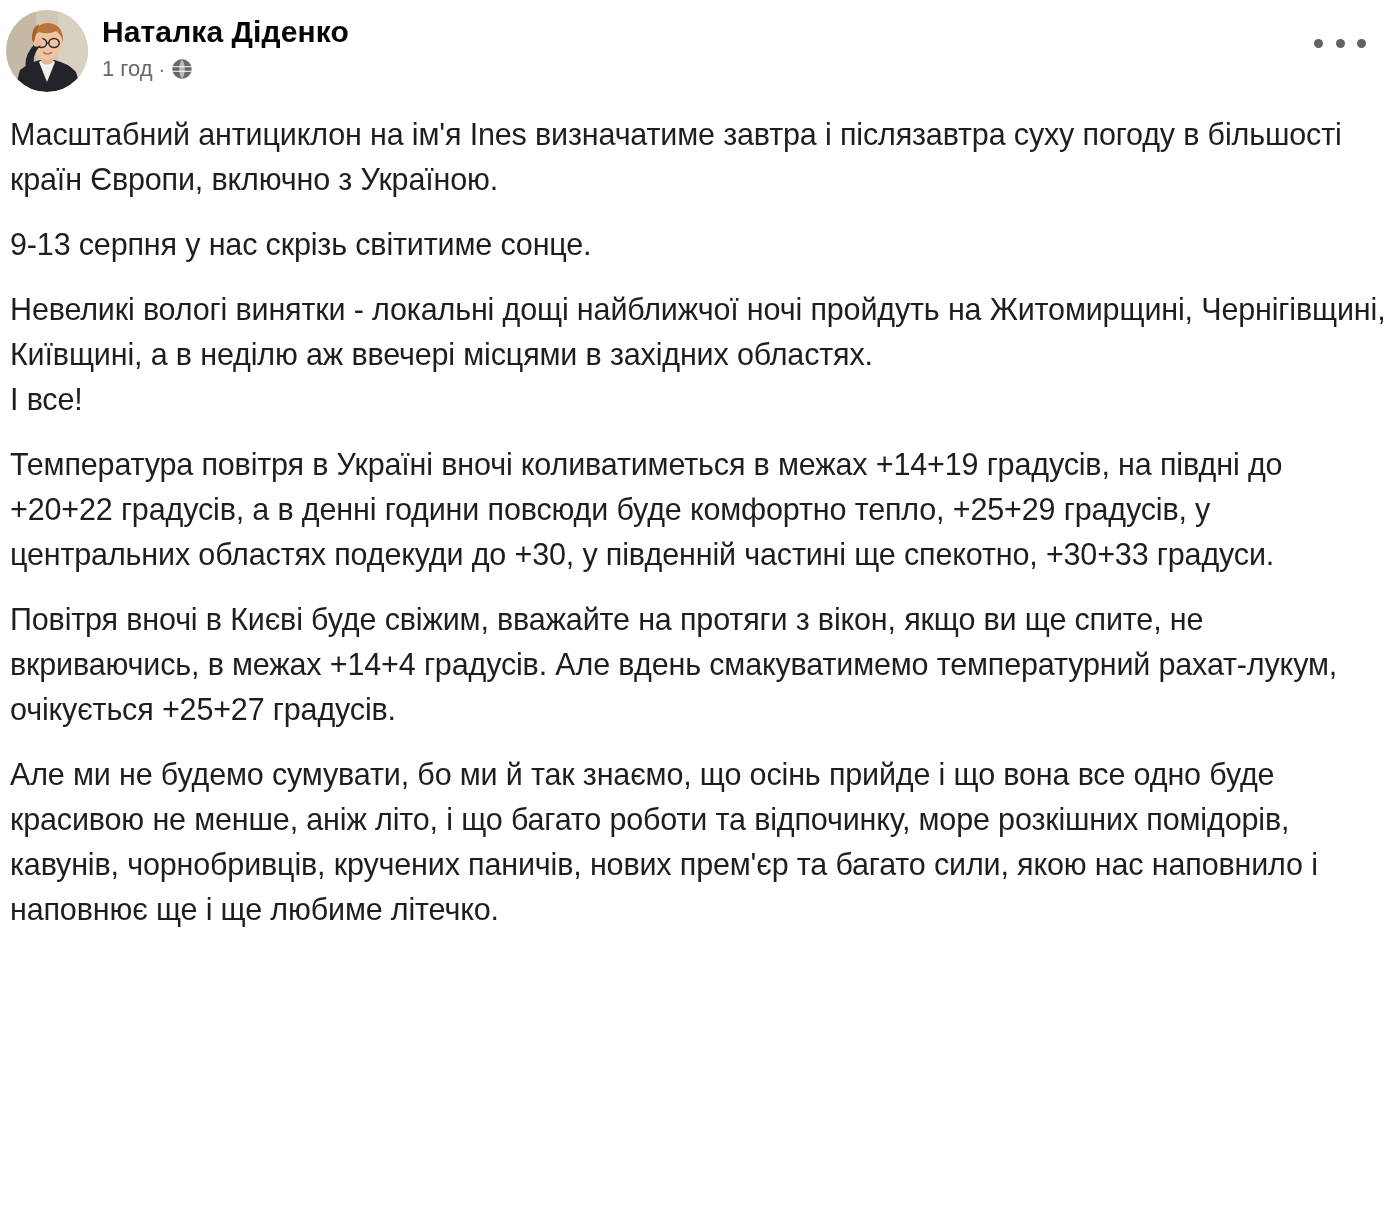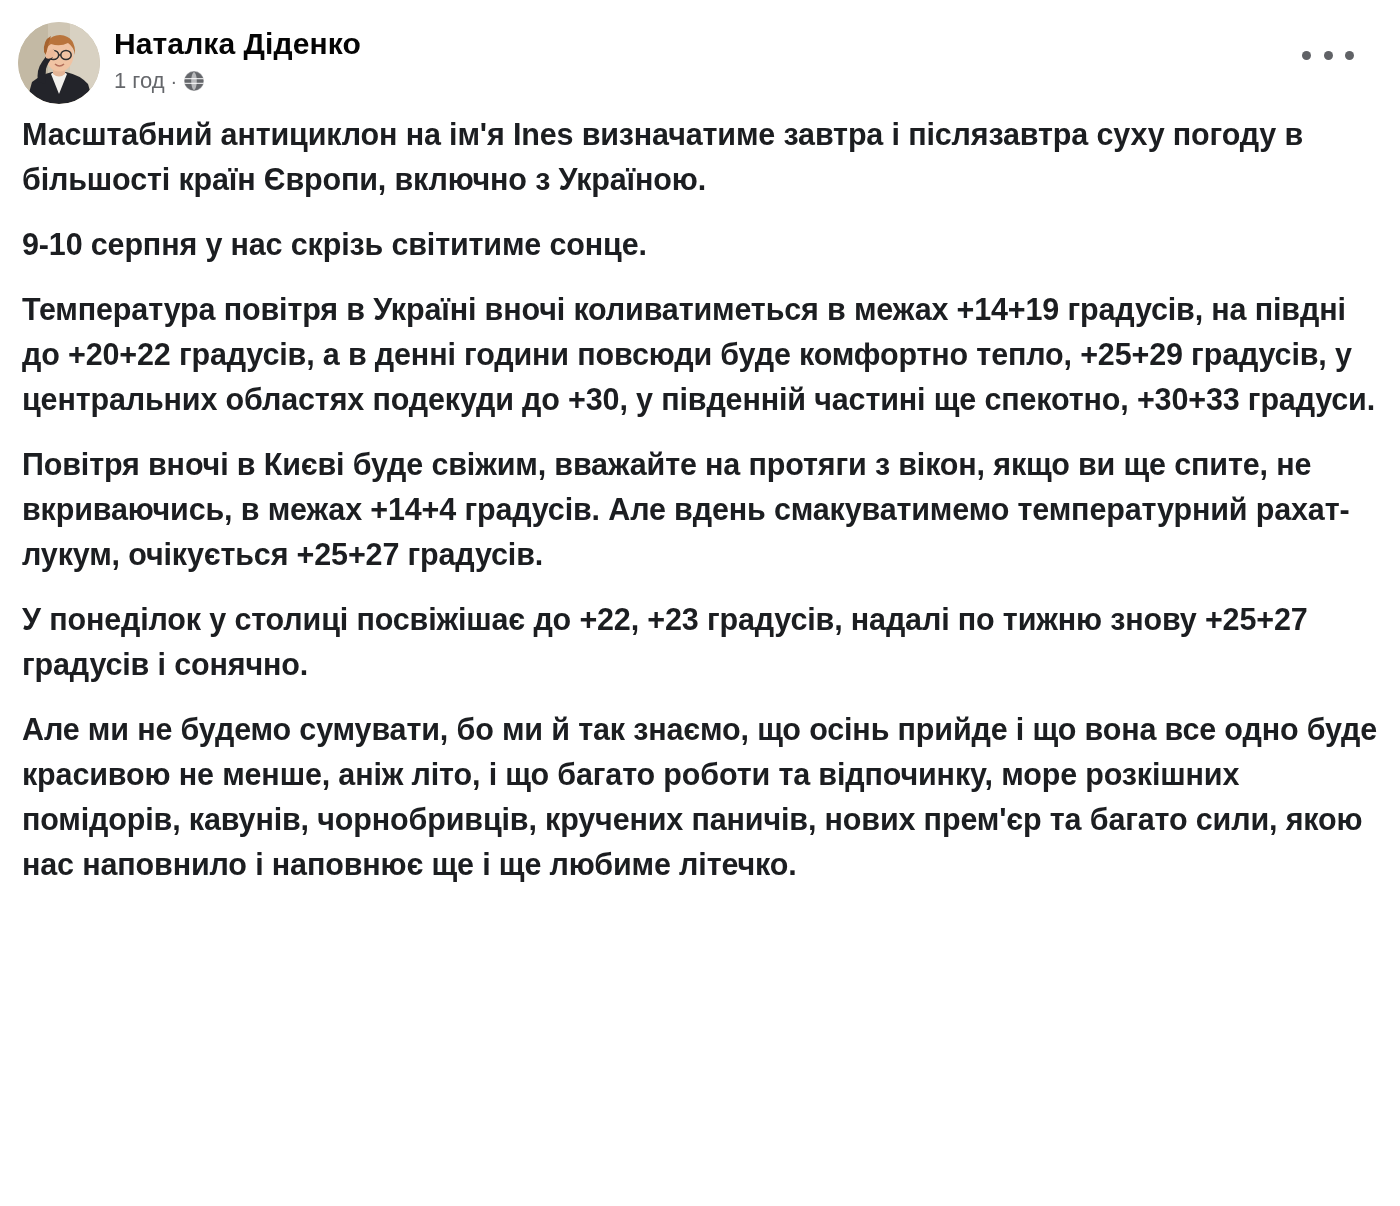--- a/index.html
+++ b/index.html
@@ -14,21 +14,21 @@
     font-family: "Liberation Sans", "DejaVu Sans", sans-serif;
     color: #1c1e21;
     overflow: hidden;
   }
 
   .post {
     width: 1400px;
     height: 912px;
     background: #ffffff;
     position: relative;
-    padding: 12px;
+    padding: 0;
   }
 
   
   .post-header {
     display: flex;
     align-items: flex-start;
     padding: 8px 14px 0 6px;
     height: 96px;
     position: relative;
   }
@@ -100,25 +100,25 @@
     height: 9px;
     border-radius: 50%;
     background: #606266;
   }
 
   
   .post-body {
     padding: 0 8px 0 10px;
   }
   .post-body p {
-    margin: 4px 0 20px 0;
+    margin: 16px 0 20px 0;
     font-size: 30.5px;
     line-height: 45px;
     color: #1c1e21;
-    font-weight: 700;
+    font-weight: 400;
     font-stretch: condensed;
     letter-spacing: -0.15px;
     white-space: pre-wrap;
   }
   .post-body p:last-child { margin-bottom: 0; }
 </style>
 </head>
 <body>
 
 <div class="post">
@@ -178,20 +178,21 @@
 
     <div class="more-button">
       <span class="dot"></span>
       <span class="dot"></span>
       <span class="dot"></span>
     </div>
   </div>
 
   <div class="post-body">
     <p>Масштабний антициклон на ім'я Ines визначатиме завтра і післязавтра суху погоду в більшості країн Європи, включно з Україною.</p>
-    <p>9-10 серпня у нас скрізь світитиме сонце.</p>
+    <p>9-13 серпня у нас скрізь світитиме сонце.</p>
+    <p>Невеликі вологі винятки - локальні дощі найближчої ночі пройдуть на Житомирщині, Чернігівщині, Київщині, а в неділю аж ввечері місцями в західних областях.
+І все!</p>
     <p>Температура повітря в Україні вночі коливатиметься в межах +14+19 градусів, на півдні до +20+22 градусів, а в денні години повсюди буде комфортно тепло, +25+29 градусів, у центральних областях подекуди до +30, у південній частині ще спекотно, +30+33 градуси.</p>
     <p>Повітря вночі в Києві буде свіжим, вважайте на протяги з вікон, якщо ви ще спите, не вкриваючись, в межах +14+4 градусів. Але вдень смакуватимемо температурний рахат-лукум, очікується +25+27 градусів.</p>
-    <p>У понеділок у столиці посвіжішає до +22, +23 градусів, надалі по тижню знову +25+27 градусів і сонячно.</p>
     <p>Але ми не будемо сумувати, бо ми й так знаємо, що осінь прийде і що вона все одно буде красивою не менше, аніж літо, і що багато роботи та відпочинку, море розкішних помідорів, кавунів, чорнобривців, кручених паничів, нових прем'єр та багато сили, якою нас наповнило і наповнює ще і ще любиме літечко.</p>
   </div>
 
 </div>
 
 </body></html>

